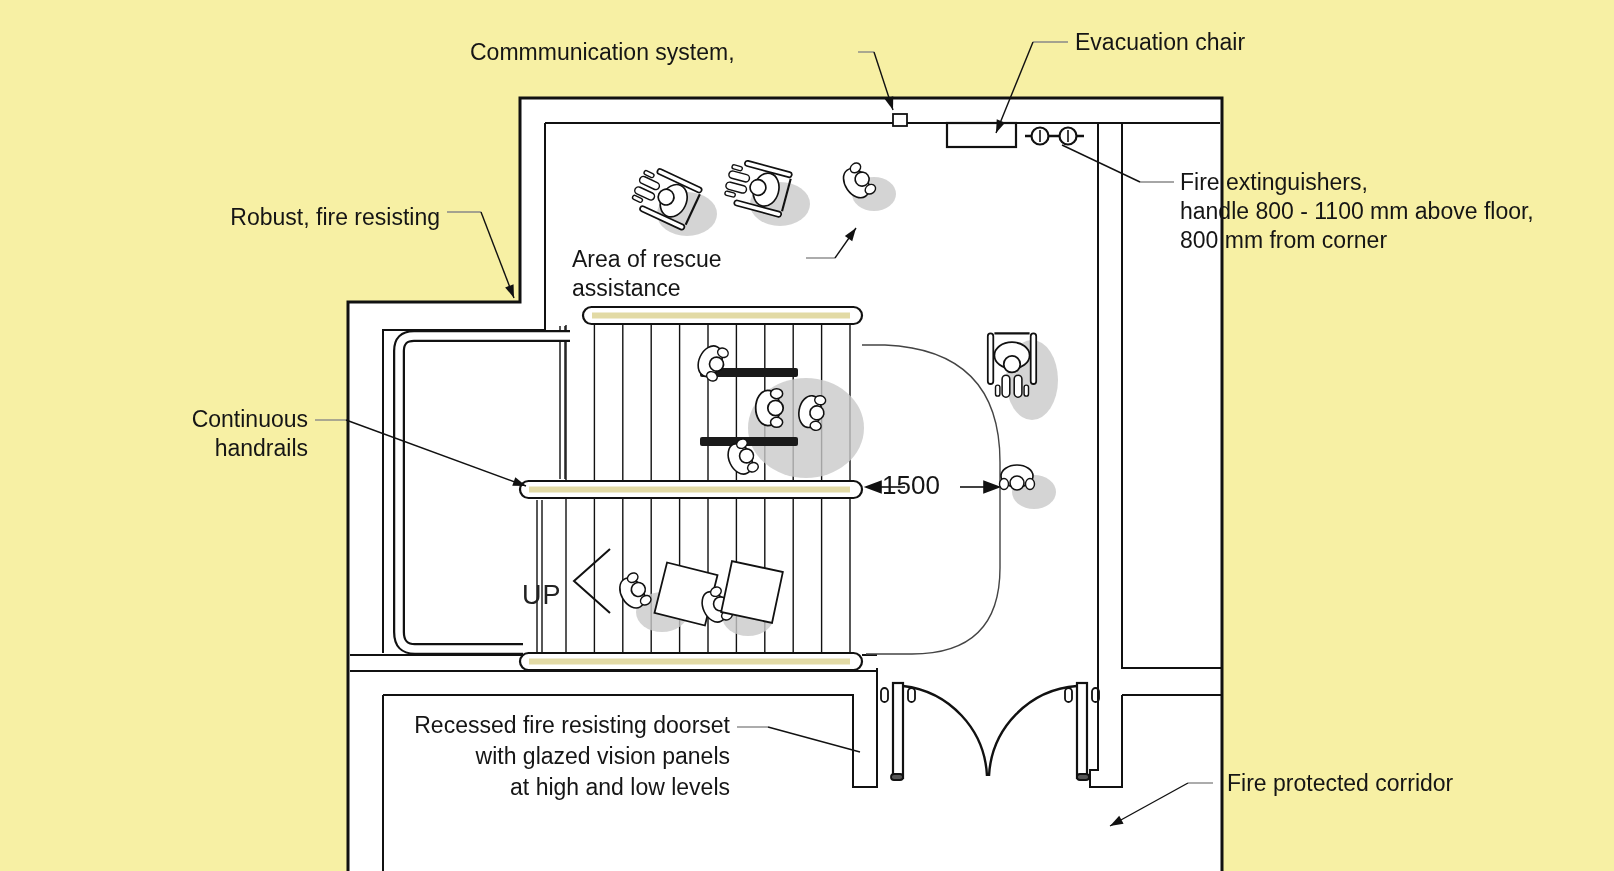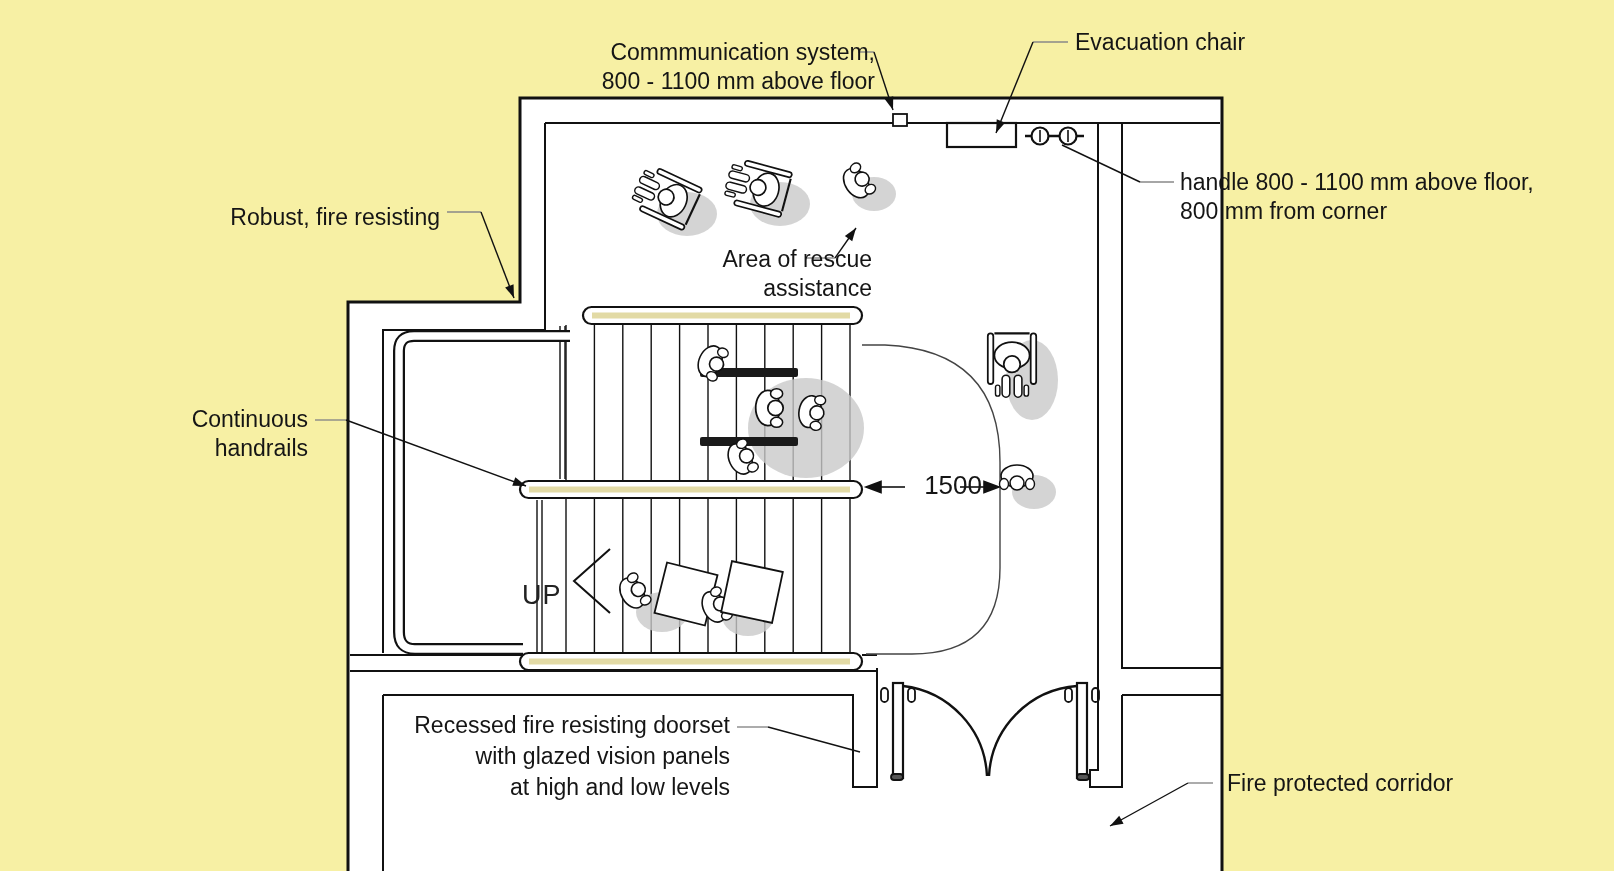--- a/index.html
+++ b/index.html
@@ -6,21 +6,21 @@
   body{
     width:1614px;height:871px;position:relative;overflow:hidden;
     background:var(--bg,#F7F0A4);
     font-family:"Liberation Sans", sans-serif;
   }
   #plan-svg{position:absolute;left:0;top:0;}
   .label{
     position:absolute;color:#151515;font-size:23px;line-height:29px;
     white-space:nowrap;
   }
-  .label.center{text-align:right;}
+  .label.center{text-align:left;}
   .label.right{text-align:right;}
   .label .ln{display:block;}
   #dim-label{font-size:26px;}
   #up-label{font-size:27px;letter-spacing:1px;color:#222;margin-top:9px;}
   #doorset-label{line-height:31px;}
 </style>
 </head>
 <body style="--bg: #F7F0A4; --rail: #E2DAa5; --shadow: #C9C9C9;">
 
 <svg id="plan-svg" width="1614" height="871" viewBox="0 0 1614 871">
@@ -198,26 +198,26 @@
   <g id="dim-lines" stroke="#111" stroke-width="1.6">
     <line x1="873" y1="487" x2="905" y2="487"></line>
     <line x1="960" y1="487" x2="992" y2="487"></line>
   <polygon points="0,0 -15,5.5 -15,-5.5" fill="#111111" transform="translate(866,487) rotate(180)"></polygon>
       <polygon points="0,0 -15,5.5 -15,-5.5" fill="#111111" transform="translate(999,487) rotate(0)"></polygon>
     </g>
 </svg>
 
 <div class="label center" id="comm-label" style="left:470px;top:38px;width:405px;">
   <span class="ln">Commmunication system,</span>
-  <span class="ln">800 - 1100 mm above floor</span>
 </div>
 
 <div class="label" id="evac-label" style="left:1075px;top:28px;">Evacuation chair</div>
 
 <div class="label" id="ext-label" style="left:1180px;top:168px;">
+  <span class="ln">Fire extinguishers,</span>
   <span class="ln">handle 800 - 1100 mm above floor,</span>
   <span class="ln">800 mm from corner</span>
 </div>
 
 <div class="label right" id="robust-label" style="left:140px;top:203px;width:300px;">
   <span class="ln">Robust, fire resisting</span>
 </div>
 
 <div class="label center" id="rescue-label" style="left:572px;top:245px;width:300px;">
   <span class="ln">Area of rescue</span>

